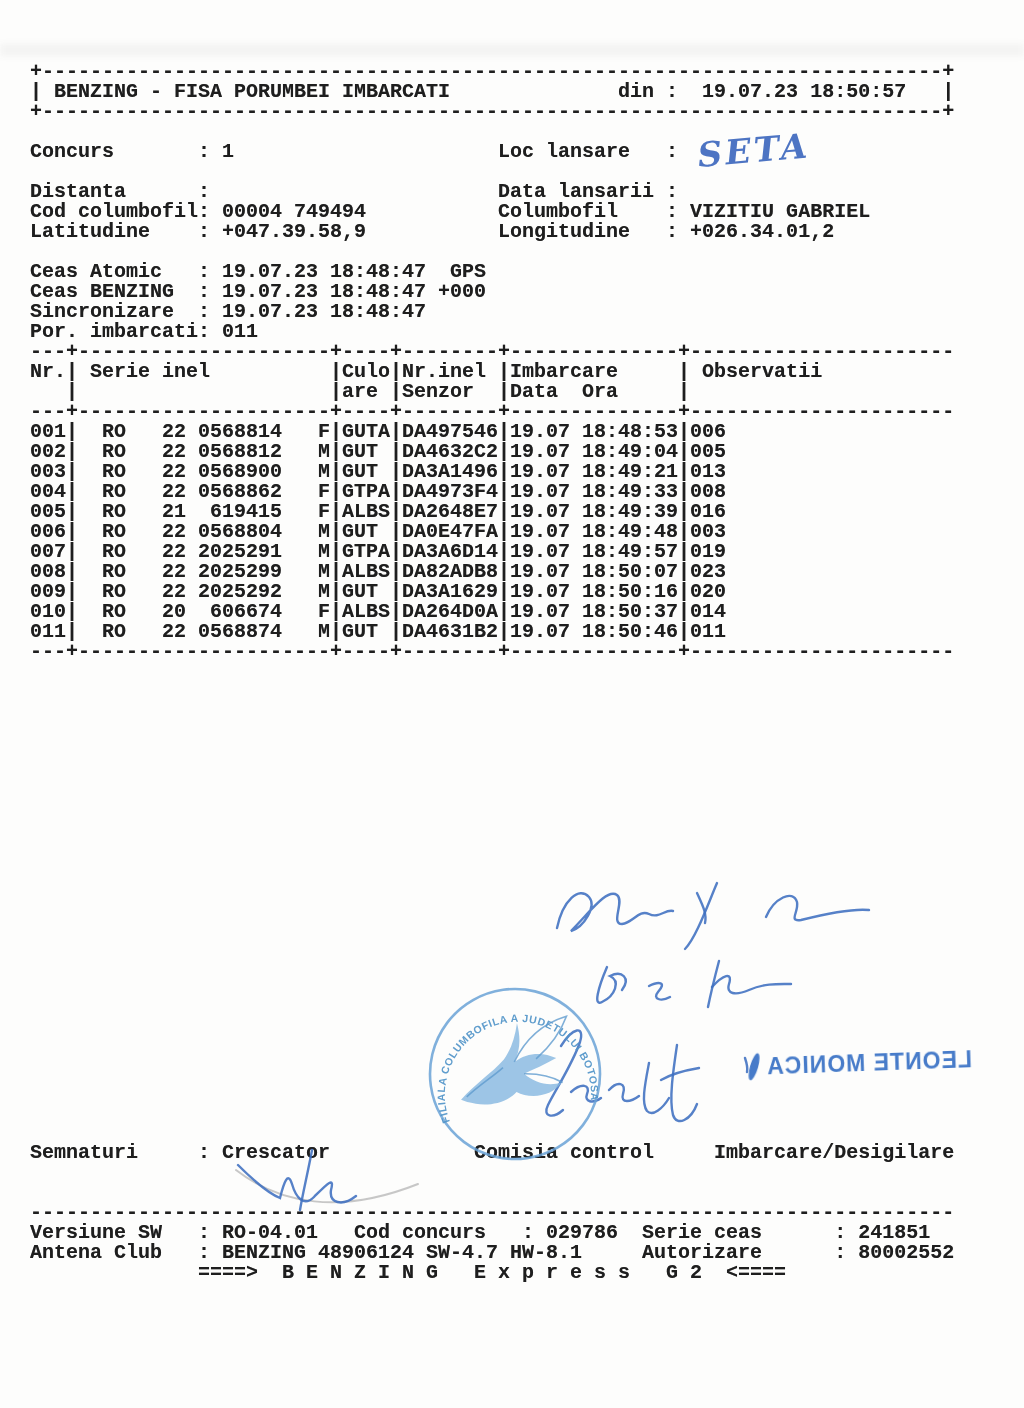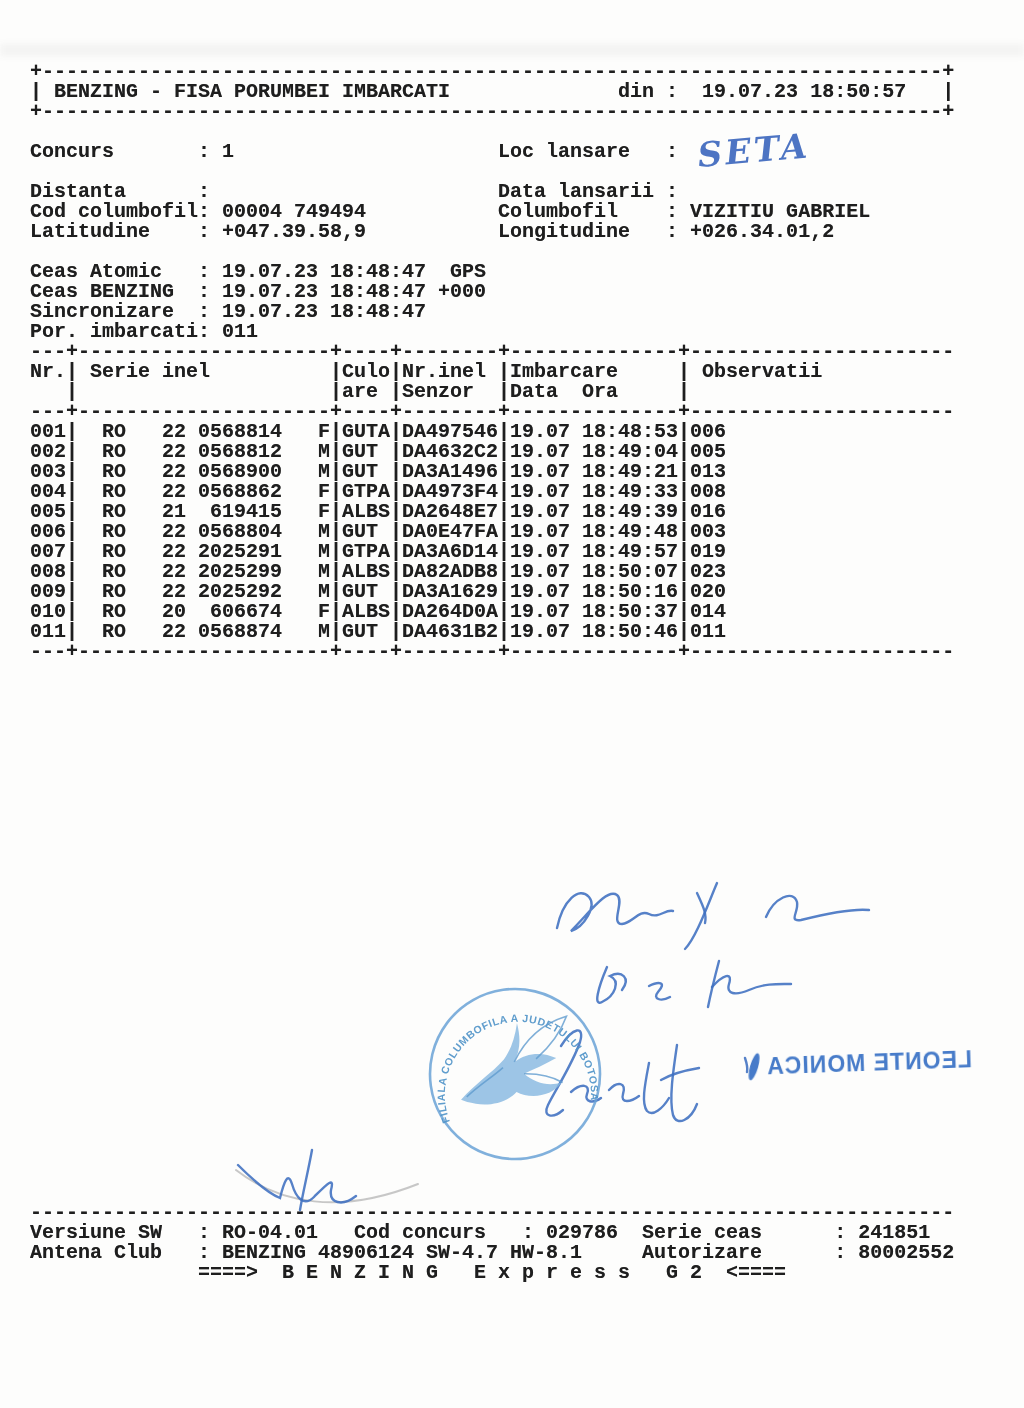--- a/index.html
+++ b/index.html
@@ -57,20 +57,21 @@
   .bird2{fill:none;stroke:#5f9bce;stroke-width:1.6;opacity:.8;}
 </style>
 </head>
 <body>
 
 <div class="page">
 
   <div class="scan-band"></div>
 
   <div class="mono" id="doc-top"><div class="ln">+---------------------------------------------------------------------------+</div><div class="ln">| BENZING - FISA PORUMBEI IMBARCATI              din :  19.07.23 18:50:57   |</div><div class="ln">+---------------------------------------------------------------------------+</div><div class="ln">&nbsp;</div><div class="ln">Concurs       : 1                      Loc lansare   :</div><div class="ln">&nbsp;</div><div class="ln">Distanta      :                        Data lansarii :</div><div class="ln">Cod columbofil: 00004 749494           Columbofil    : VIZITIU GABRIEL</div><div class="ln">Latitudine    : +047.39.58,9           Longitudine   : +026.34.01,2</div><div class="ln">&nbsp;</div><div class="ln">Ceas Atomic   : 19.07.23 18:48:47  GPS</div><div class="ln">Ceas BENZING  : 19.07.23 18:48:47 +000</div><div class="ln">Sincronizare  : 19.07.23 18:48:47</div><div class="ln">Por. imbarcati: 011</div><div class="ln">---+---------------------+----+--------+--------------+----------------------</div><div class="ln">Nr.| Serie inel          |Culo|Nr.inel |Imbarcare     | Observatii           </div><div class="ln">   |                     |are |Senzor  |Data  Ora     |                      </div><div class="ln">---+---------------------+----+--------+--------------+----------------------</div><div class="ln">001|  RO   22 0568814   F|GUTA|DA497546|19.07 18:48:53|006</div><div class="ln">002|  RO   22 0568812   M|GUT |DA4632C2|19.07 18:49:04|005</div><div class="ln">003|  RO   22 0568900   M|GUT |DA3A1496|19.07 18:49:21|013</div><div class="ln">004|  RO   22 0568862   F|GTPA|DA4973F4|19.07 18:49:33|008</div><div class="ln">005|  RO   21  619415   F|ALBS|DA2648E7|19.07 18:49:39|016</div><div class="ln">006|  RO   22 0568804   M|GUT |DA0E47FA|19.07 18:49:48|003</div><div class="ln">007|  RO   22 2025291   M|GTPA|DA3A6D14|19.07 18:49:57|019</div><div class="ln">008|  RO   22 2025299   M|ALBS|DA82ADB8|19.07 18:50:07|023</div><div class="ln">009|  RO   22 2025292   M|GUT |DA3A1629|19.07 18:50:16|020</div><div class="ln">010|  RO   20  606674   F|ALBS|DA264D0A|19.07 18:50:37|014</div><div class="ln">011|  RO   22 0568874   M|GUT |DA4631B2|19.07 18:50:46|011</div><div class="ln">---+---------------------+----+--------+--------------+----------------------</div></div>
+  <div class="mono" id="doc-sign"><div class="ln">Semnaturi     : Crescator            Comisia control     Imbarcare/Desigilare</div></div>
   <div class="mono" id="doc-foot"><div class="ln">-----------------------------------------------------------------------------</div><div class="ln">Versiune SW   : RO-04.01   Cod concurs   : 029786  Serie ceas      : 241851</div><div class="ln">Antena Club   : BENZING 48906124 SW-4.7 HW-8.1     Autorizare      : 80002552</div><div class="ln">              ====&gt;  B E N Z I N G   E x p r e s s   G 2  &lt;====</div></div>
 
   <div class="hw-loc">SETA</div>
 
   <svg style="left:500px;top:860px" width="480" height="290" viewBox="500 860 480 290">
     <g>
       <path class="ink" d="M557,928 C563,900 579,886 589,897 C597,906 584,927 571,931 C590,912 607,888 617,895 C625,901 610,924 622,924 C633,923 639,909 649,914 C659,919 665,909 673,911"></path>
       <path class="ink" d="M697,893 C703,906 707,914 705,923"></path>
       <path class="ink" d="M717,883 C708,904 696,938 685,949"></path>
       <path class="ink" d="M766,917 C774,898 793,889 797,902 C799,912 788,922 801,920 C813,917 850,908 869,910"></path>

